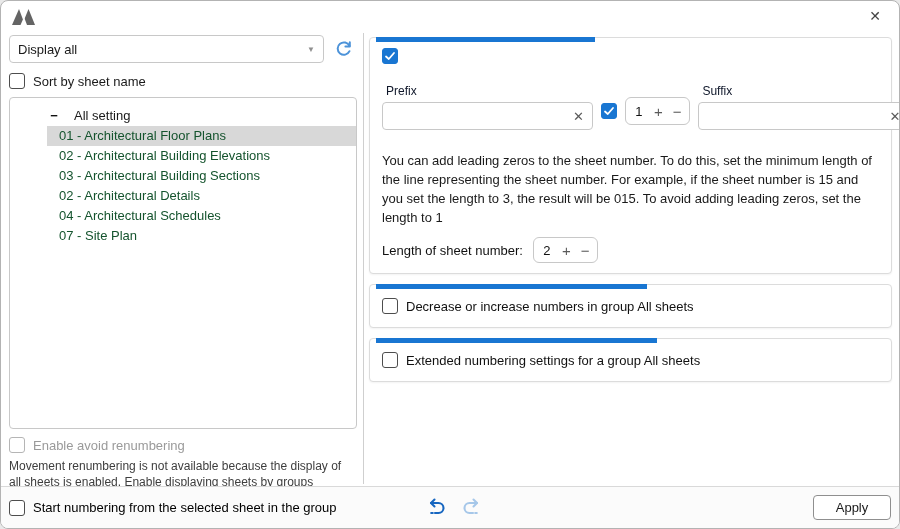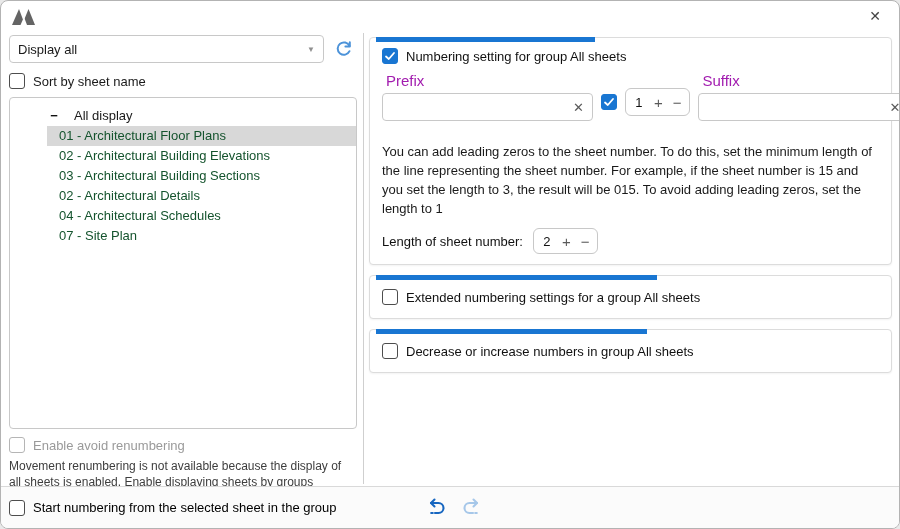--- a/index.html
+++ b/index.html
@@ -41,21 +41,21 @@
   .note { margin-top:6px; font-size:12px; color:#3d3d3d; line-height:1.3; width:346px; }
   .move-row { margin-top:8px; }
   
   .card { position:relative; background:#fff; border:1px solid #dcdcdc; border-radius:4px; box-shadow:0 1px 2px rgba(0,0,0,.05);
     padding:10px 12px; overflow:visible; }
   .card + .card { margin-top:10px; }
   .accent-bar { position:absolute; top:-1px; left:6px; height:5px; background:#1976d2; }
   .card-head { display:flex; align-items:center; font-size:13px; color:#111; }
   .fields-row { display:flex; align-items:flex-end; margin-top:8px; }
   .field-col { flex:1; display:flex; flex-direction:column; }
-  .field-label { font-size:15px; color:#a21caf; margin:0 0 4px 4px; }
+  .field-label { font-size:12px; color:#0f172a; margin:12px 0 4px 4px; }
   .text-input { height:28px; border:1px solid #c8c8c8; border-radius:4px; background:#fff; display:flex; align-items:center; padding:0 8px; }
   .text-input input { flex:1; border:none; outline:none; font-size:13px; font-family:inherit; min-width:10px; }
   .clear-x { color:#5a5a5a; font-size:13px; margin-left:6px; }
   .mid-group { display:flex; align-items:center; margin:0 8px 5px 8px; }
   .stepper { height:28px; border:1px solid #c8c8c8; border-radius:6px; display:flex; align-items:center; padding:0 8px; margin-left:8px; background:#fff; }
   .stepper .val { font-size:13px; color:#111; min-width:10px; text-align:center; }
   .stepper .sbtn { font-size:15px; color:#5a5a5a; margin-left:10px; line-height:1; }
   .help { margin-top:22px; font-size:13px; color:#1a1a1a; line-height:1.45; }
   .length-row { display:flex; align-items:center; margin-top:10px; font-size:13px; color:#111; }
   .length-row .stepper { height:26px; margin-left:10px; }
@@ -98,21 +98,21 @@
     </div>
 
     <div class="cb-row">
       <span class="cb"></span>
       <span class="cb-label">Sort by sheet name</span>
     </div>
 
     <div class="tree-box">
       <div class="tree-root">
         <span class="expander">−</span>
-        <span class="tree-root-label">All display</span>
+        <span class="tree-root-label">All setting</span>
       </div>
       <div class="tree-item selected">01 - Architectural Floor Plans</div>
       <div class="tree-item">02 - Architectural Building Elevations</div>
       <div class="tree-item">03 - Architectural Building Sections</div>
       <div class="tree-item">02 - Architectural Details</div>
       <div class="tree-item">04 - Architectural Schedules</div>
       <div class="tree-item">07 - Site Plan</div>
     </div>
 
     <div class="cb-row move-row">
@@ -128,21 +128,20 @@
   <div class="right-panel">
 
     <div class="card">
       <div class="accent-bar" style="width:42%;"></div>
       <div class="card-head">
         <span class="cb checked">
           <svg viewBox="0 0 12 12" width="12" height="12">
               <path d="M2 6.5 L4.8 9 L10 3" stroke="#fff" stroke-width="1.8" fill="none" stroke-linecap="round" stroke-linejoin="round"></path>
             </svg>
         </span>
-        <span class="cb-label">Numbering setting for group All sheets</span>
       </div>
 
       <div class="fields-row">
         <div class="field-col">
           <span class="field-label">Prefix</span>
           <div class="text-input">
             <input value="" style="">
             <span class="clear-x">✕</span>
           </div>
         </div>
@@ -173,32 +172,32 @@
         <span>Length of sheet number:</span>
         <div class="stepper">
           <span class="val">2</span>
           <span class="sbtn">+</span>
           <span class="sbtn">−</span>
         </div>
       </div>
     </div>
 
     <div class="card">
+      <div class="accent-bar" style="width:52%;"></div>
+      <div class="card-head" style="padding:3px 0;">
+        <span class="cb"></span>
+        <span class="cb-label">Decrease or increase numbers in group All sheets</span>
+      </div>
+    </div>
+
+    <div class="card">
       <div class="accent-bar" style="width:54%;"></div>
       <div class="card-head" style="padding:3px 0;">
         <span class="cb"></span>
         <span class="cb-label">Extended numbering settings for a group All sheets</span>
-      </div>
-    </div>
-
-    <div class="card">
-      <div class="accent-bar" style="width:52%;"></div>
-      <div class="card-head" style="padding:3px 0;">
-        <span class="cb"></span>
-        <span class="cb-label">Decrease or increase numbers in group All sheets</span>
       </div>
     </div>
   </div>
 
   <div class="footer">
     <span class="cb"></span>
     <span class="cb-label" style="font-size:13px;">Start numbering from the selected sheet in the group</span>
 
     <span class="undo-icon">
       <svg width="22" height="22" viewBox="0 0 22 22">
@@ -208,14 +207,15 @@
       </svg>
     </span>
     <span class="redo-icon">
       <svg width="22" height="22" viewBox="0 0 22 22">
         <path d="M16 7 H8.5 A5 5 0 0 0 8.5 17 H12" fill="none" stroke="#a6c7e9" stroke-width="2.1" stroke-linecap="round"></path>
         <path d="M12.5 3.5 L16 7 L12.5 10.5" fill="none" stroke="#a6c7e9" stroke-width="2.1" stroke-linecap="round" stroke-linejoin="round"></path>
         <path d="M14.2 17 H15.8" fill="none" stroke="#a6c7e9" stroke-width="2.1" stroke-linecap="round"></path>
       </svg>
     </span>
 
+    <button class="apply-btn">Apply</button>
   </div>
 </div>
 
 </body></html>

